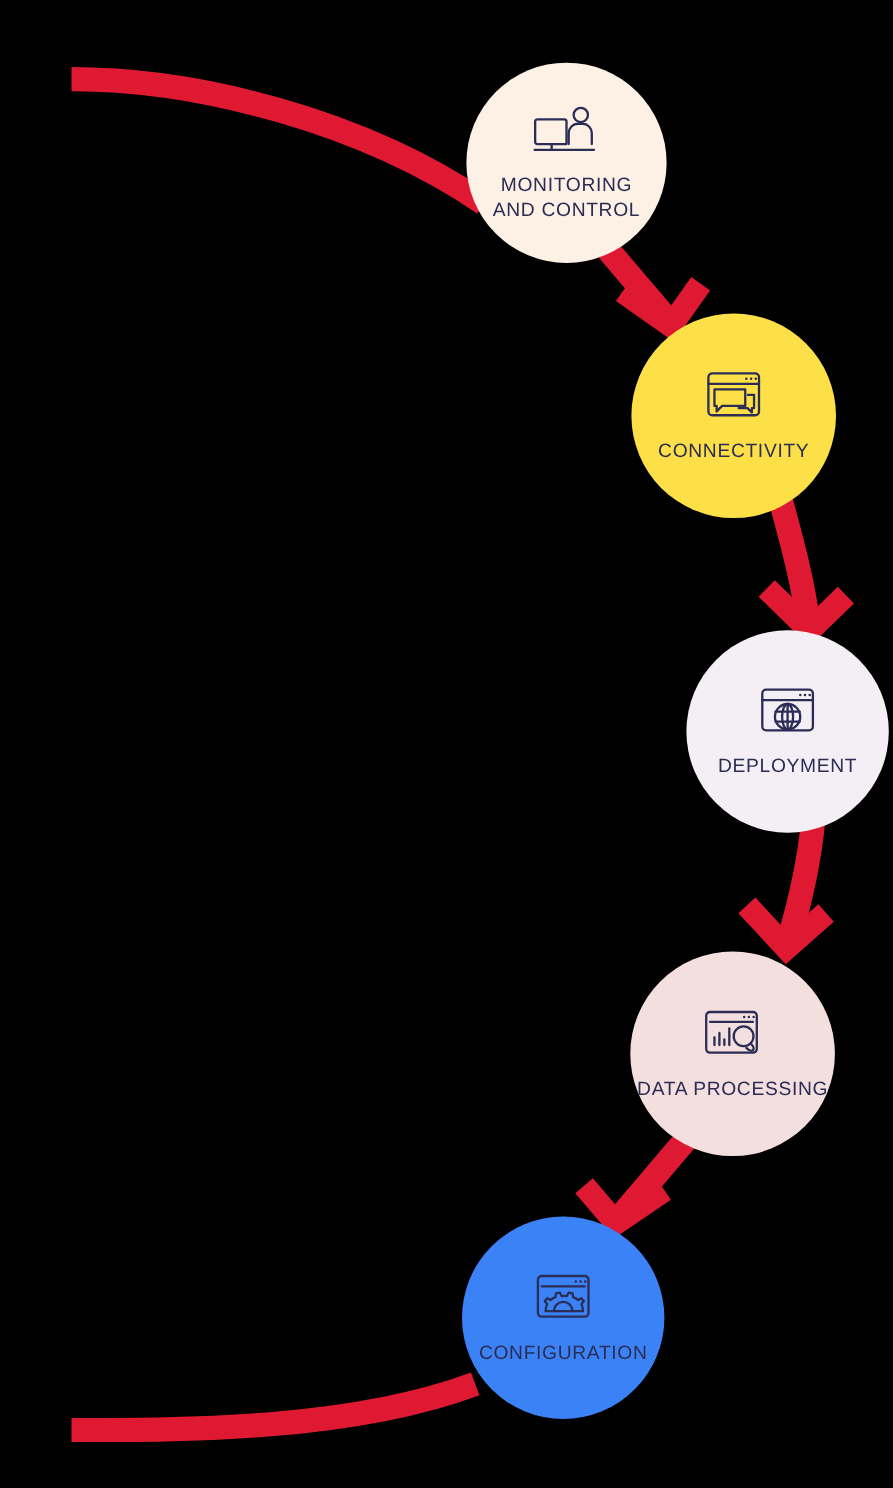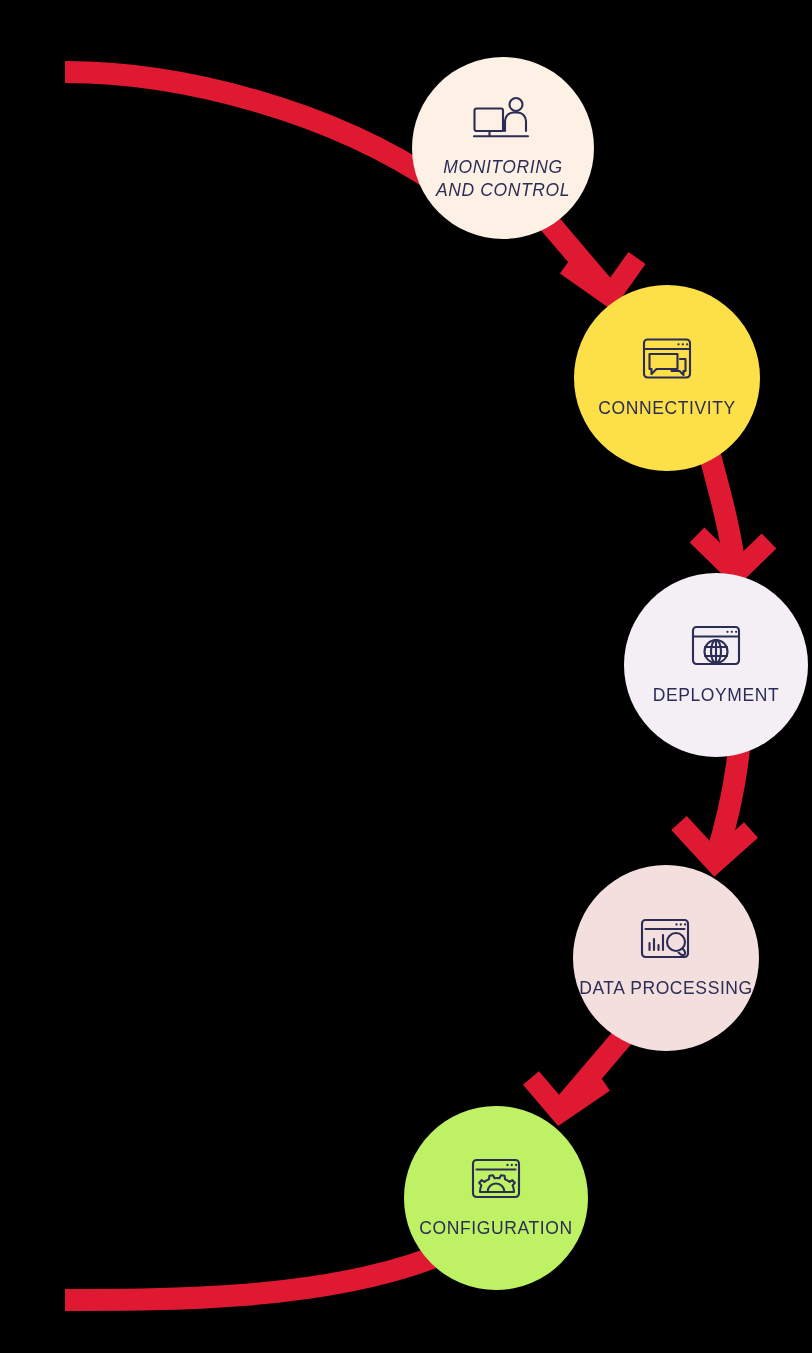--- a/index.html
+++ b/index.html
@@ -78,21 +78,21 @@
     <g>
       <path d="M 627,1032 L 564,1106" fill="none" stroke="#e01933" stroke-width="22" stroke-linecap="butt"></path>
       <path d="M 531,1078 L 560,1112 L 604,1082" fill="none" stroke="#e01933" stroke-width="21" stroke-linejoin="miter" stroke-linecap="butt"></path>
     </g>
 
     <g>
       <path d="M 432,1258 C 320,1300 170,1300 65,1300" fill="none" stroke="#e01933" stroke-width="22" stroke-linecap="butt"></path>
     </g>
   </svg>
 
-  <div class="node" style="left:412px; top:57px; width:182px; height:182px; background:#fdf0e4;font-style:italic;">
+  <div class="node" style="left:424px; top:57px; width:182px; height:182px; background:#fdf0e4;">
     <span class="node-icon">
       <svg width="62" height="48" viewBox="0 0 62 48">
         <g fill="none" stroke="#2b2d55" stroke-width="2.1" stroke-linecap="round" stroke-linejoin="round">
           <path d="M4.5,13.5 h24.5 a2,2 0 0 1 2,2 v20.5 h-26.5 a2,2 0 0 1 -2,-2 v-18.5 a2,2 0 0 1 2,-2 z"></path>
           <path d="M17.5,36 v5"></path>
           <circle cx="44" cy="9.5" r="6.5"></circle>
           <path d="M33,36 v-10 a8.5,8.5 0 0 1 8.5,-8.5 h4 a8.5,8.5 0 0 1 8.5,8.5 v10"></path>
           <path d="M2,41.2 h54"></path>
         </g>
       </svg>
@@ -152,21 +152,21 @@
           <path d="M20.5,34 v-5"></path>
           <path d="M25,34 v-15"></path>
           <circle cx="38" cy="26" r="9"></circle>
           <path d="M44.5,32.6 c2.5,2.5 3.5,4.5 2,6 c-1.5,1.5 -3.5,0.5 -6,-2"></path>
         </g>
       </svg>
     </span>
     <span class="node-label">DATA PROCESSING</span>
   </div>
 
-  <div class="node" style="left:404px; top:1106px; width:184px; height:184px; background:#bef264;">
+  <div class="node" style="left:420px; top:1106px; width:184px; height:184px; background:#3b82f6;">
     <span class="node-icon">
       <svg width="54" height="48" viewBox="0 0 54 48">
         <g fill="none" stroke="#2b2d55" stroke-width="2.1" stroke-linejoin="round" stroke-linecap="round">
           <rect x="4" y="4" width="46" height="37" rx="3.5"></rect>
           <path d="M7.5,13.5 h39"></path>
           <circle cx="38.5" cy="9" r="1.15" fill="#2b2d55" stroke="none"></circle>
           <circle cx="42.8" cy="9" r="1.15" fill="#2b2d55" stroke="none"></circle>
           <circle cx="47.1" cy="9" r="1.15" fill="#2b2d55" stroke="none"></circle>
           <path d="M11,36 a16,16 0 0 1 1.4,-6.6 l-2.2,-2.6 l2.4,-2.6 l2.8,1.7 a16,16 0 0 1 4.6,-2.7 l0.4,-3.4 l3.6,-0.6 l1.6,3 a16,16 0 0 1 4.8,0 l1.6,-3 l3.6,0.6 l0.4,3.4 a16,16 0 0 1 4.6,2.7 l2.8,-1.7 l2.4,2.6 l-2.2,2.6 a16,16 0 0 1 1.4,6.6 z"></path>
           <path d="M18.5,36 a8.5,8.5 0 0 1 17,0"></path>

